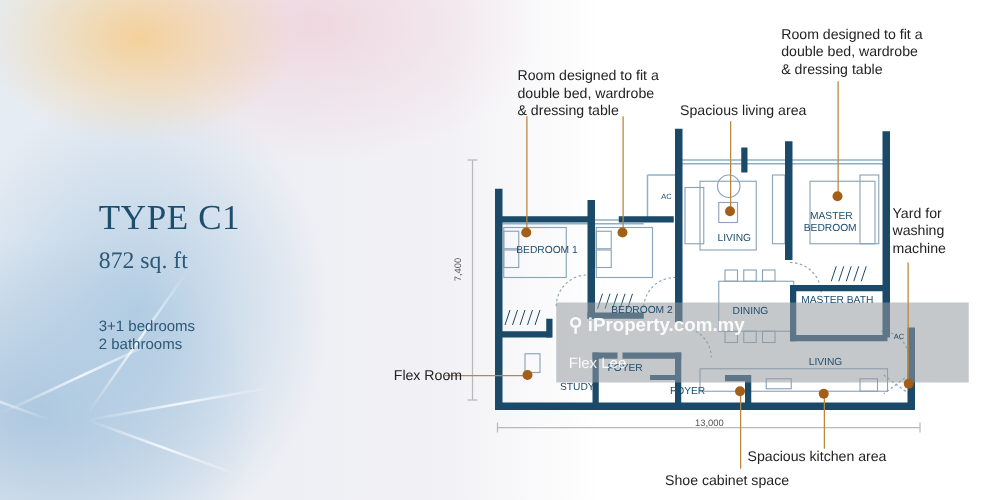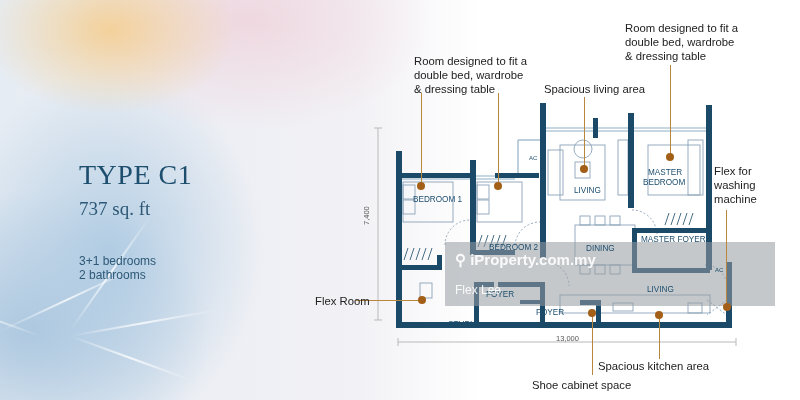--- a/index.html
+++ b/index.html
@@ -30,21 +30,21 @@
 <body>
 
 <div class="bg"></div>
 <div class="petal" style="left:0;top:330px;width:150px;transform:rotate(-25deg);"></div>
 <div class="petal" style="left:70px;top:330px;width:140px;transform:rotate(-55deg);"></div>
 <div class="petal" style="left:70px;top:335px;width:150px;transform:rotate(-10deg);"></div>
 <div class="petal" style="left:70px;top:335px;width:130px;transform:rotate(20deg);"></div>
 <div class="petal" style="left:40px;top:335px;width:130px;transform:rotate(200deg);"></div>
 
 <div class="title">TYPE C1</div>
-<div class="area">737 sq. ft</div>
+<div class="area">872 sq. ft</div>
 <div class="specs">
   <div>3+1 bedrooms</div>
   <div>2 bathrooms</div>
 </div>
 
 <svg width="800" height="400">
 
   <g stroke="#b9b9b9" stroke-width="1" fill="none">
     <line x1="378" y1="128" x2="378" y2="320"></line>
     <line x1="374" y1="128" x2="382" y2="128"></line>
@@ -137,22 +137,22 @@
 </svg>
 
 <div class="wm"></div>
 
 <div class="room" style="left:413px;top:195px;">BEDROOM 1</div>
 <div class="room" style="left:489px;top:195px;margin-top:48px;">BEDROOM 2</div>
 <div class="room" style="left:574px;top:186px;">LIVING</div>
 <div class="room" style="left:648px;top:168px;">MASTER</div>
 <div class="room" style="left:643px;top:178px;">BEDROOM</div>
 <div class="room" style="left:586px;top:244px;">DINING</div>
-<div class="room" style="left:641px;top:235px;">MASTER FOYER</div>
-<div class="room" style="left:412px;top:320px;padding-left:36px;">STUDY</div>
+<div class="room" style="left:641px;top:235px;">MASTER BATH</div>
+<div class="room" style="left:412px;top:305px;padding-left:36px;">STUDY</div>
 <div class="room" style="left:486px;top:290px;">FOYER</div>
 <div class="room" style="left:536px;top:308px;">FOYER</div>
 <div class="room" style="left:647px;top:285px;">LIVING</div>
 <div class="room" style="left:529px;top:155px;font-size:6px;">AC</div>
 <div class="room" style="left:715px;top:267px;font-size:6px;">AC</div>
 
 <div class="dim" style="left:362px;top:225px;transform:rotate(-90deg);transform-origin:left top;">7,400</div>
 <div class="dim" style="left:556px;top:334px;">13,000</div>
 
 <div class="wm-text"><span>⚲ </span><span>iProperty.com.my</span></div>
@@ -180,19 +180,19 @@
   <div>double bed, wardrobe</div>
   <div>&amp; dressing table</div>
 </div>
 <div class="note" style="left:544px;top:82px;">Spacious living area</div>
 <div class="note" style="left:625px;top:21px;">
   <div>Room designed to fit a</div>
   <div>double bed, wardrobe</div>
   <div>&amp; dressing table</div>
 </div>
 <div class="note" style="left:714px;top:164px;">
-  <div>Flex for</div>
+  <div>Yard for</div>
   <div>washing</div>
   <div>machine</div>
 </div>
 <div class="note" style="left:295px;top:294px;margin-left:20px;">Flex Room</div>
 <div class="note" style="left:598px;top:359px;">Spacious kitchen area</div>
 <div class="note" style="left:532px;top:378px;">Shoe cabinet space</div>
 
 </body></html>

